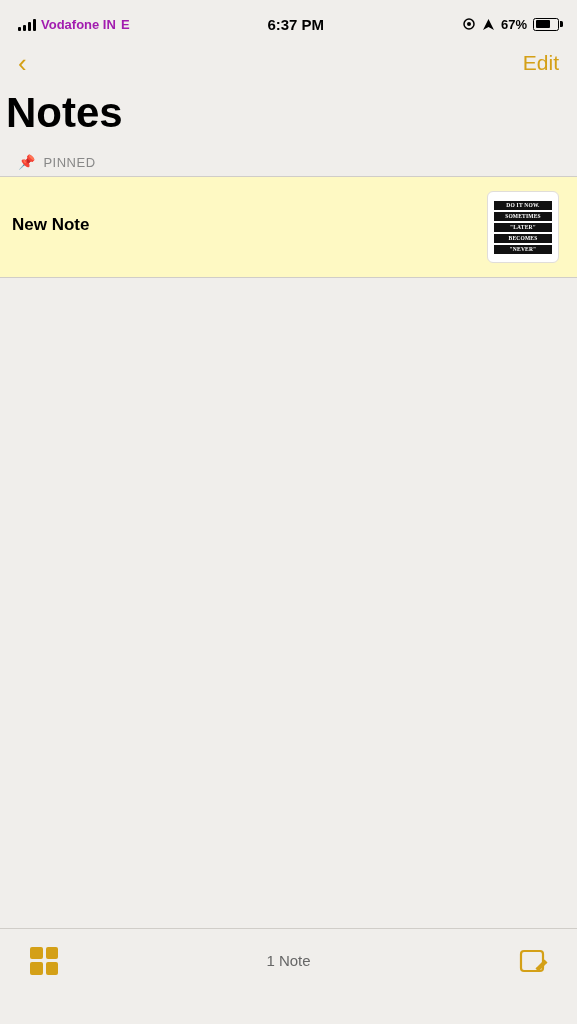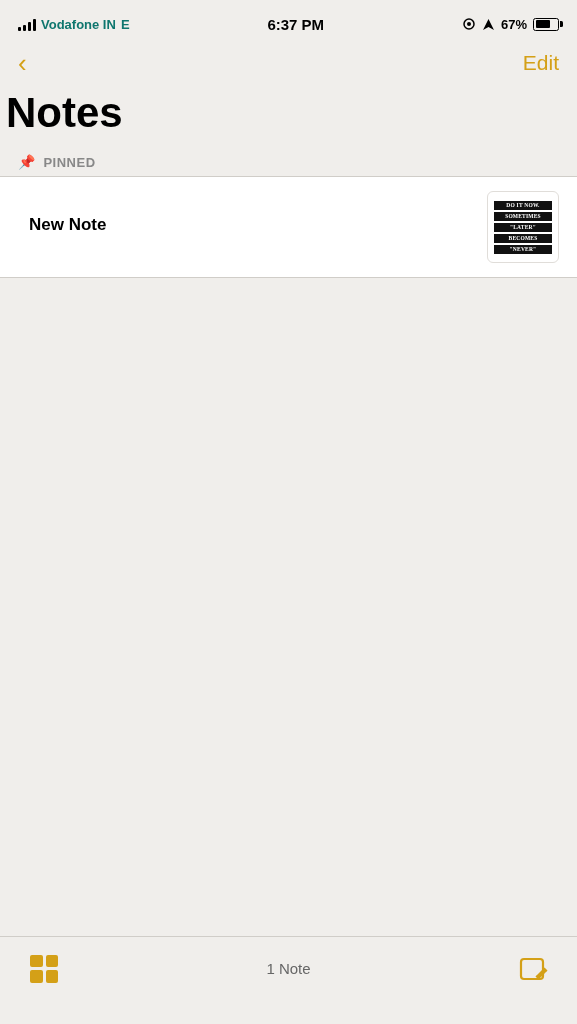--- a/index.html
+++ b/index.html
@@ -21,21 +21,21 @@
       padding: 10px 18px 6px 18px;
       background-color: #f0eeeb;
       height: 44px;
     }
     .status-left {
       display: flex;
       align-items: center;
       gap: 5px;
       font-size: 13px;
       font-weight: 600;
-      color: #0f766e;
+      color: #a21caf;
     }
     .signal-bars {
       display: flex;
       align-items: flex-end;
       gap: 2px;
       height: 14px;
     }
     .signal-bar {
       width: 3px;
       background: #000;
@@ -128,39 +128,39 @@
       gap: 8px;
       padding: 6px 18px 6px 18px;
       background-color: #f0eeeb;
     }
     .pin-icon {
       font-size: 14px;
       color: #888;
     }
     .section-label {
       font-size: 13px;
-      font-weight: 700;
+      font-weight: 400;
       color: #888;
       letter-spacing: 0.5px;
     }
 
     
     .divider {
       height: 1px;
       background-color: #d0cdc8;
       margin: 0 0 0 0;
     }
 
     
     .note-item {
       display: flex;
       justify-content: space-between;
       align-items: center;
-      padding: 14px 18px 14px 29px;
-      background-color: #ffffff;
+      padding: 14px 18px 14px 12px;
+      background-color: #fef9c3;
       cursor: pointer;
     }
     .note-content {
       flex: 1;
       min-width: 0;
     }
     .note-title {
       font-size: 17px;
       font-weight: 700;
       color: #000;
@@ -220,21 +220,21 @@
     
     .empty-space {
       flex: 1;
       background-color: #f0eeeb;
       min-height: 580px;
     }
 
     
     .bottom-toolbar {
       position: fixed;
-      bottom: 8px;
+      bottom: 16px;
       left: 0;
       width: 577px;
       height: 80px;
       background-color: #f0eeeb;
       border-top: 1px solid #d0cdc8;
       display: flex;
       align-items: center;
       justify-content: space-between;
       padding: 0 30px 16px 30px;
     }

